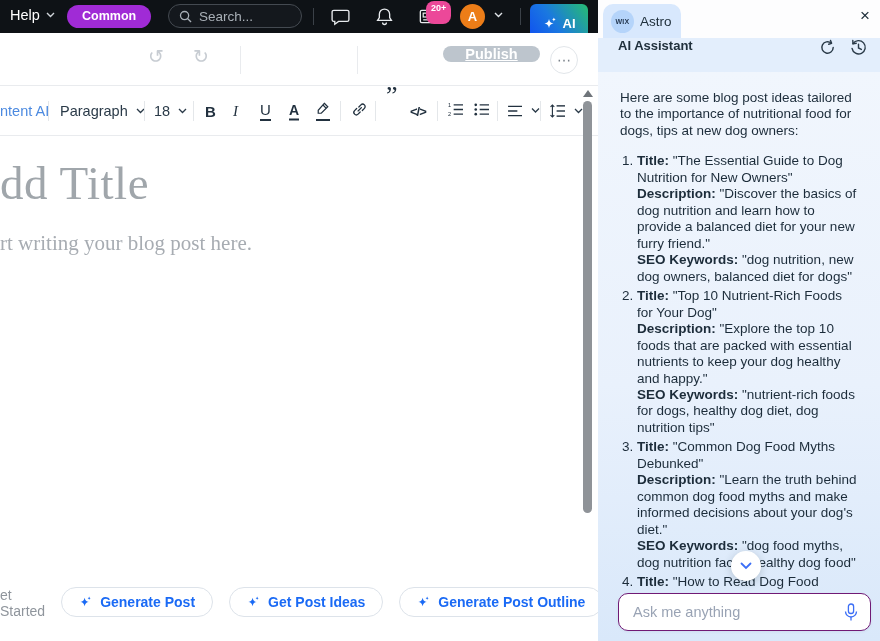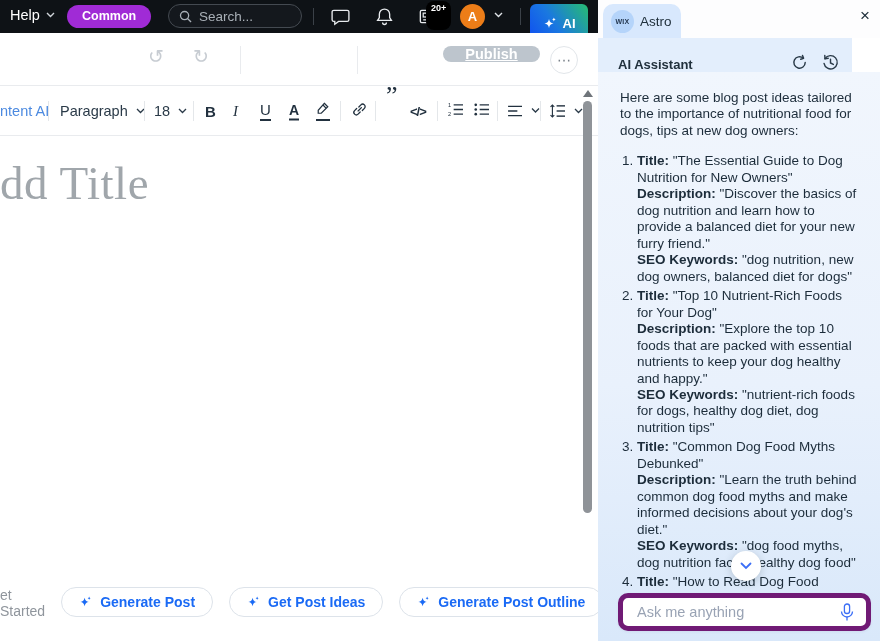--- a/index.html
+++ b/index.html
@@ -11,21 +11,21 @@
   .editor { position:absolute; left:0; top:0; width:598px; height:641px; background:#fff; overflow:hidden; }
 
   
   .topbar { position:absolute; left:0; top:0; width:598px; height:33px; background:#0e1216; }
   .topbar .help { position:absolute; left:10px; top:7px; color:#fff; font-size:14.5px; display:flex; align-items:center; gap:6px; cursor:pointer; }
   .chev { display:inline-block; }
   .upgrade { position:absolute; left:67px; top:5px; height:23px; border-radius:12px; background:#a02bd6; color:#fff; font-size:12.5px; font-weight:bold; border:none; padding:0 15px; line-height:23px; cursor:pointer; }
   .searchbox { position:absolute; left:168px; top:4px; width:134px; height:24px; border:1px solid #444a51; border-radius:13px; background:#14181d; display:flex; align-items:center; padding:0 10px; gap:7px; color:#a9b0b7; font-size:13.5px; }
   .tb-divider { position:absolute; top:8px; width:1px; height:17px; background:#3b4148; }
   .tb-ico { position:absolute; top:6px; width:21px; height:21px; color:#e8ebee; }
-  .badge { position:absolute; left:426px; top:1px; height:29px; border-radius:8px; background:#000000; color:#fff; font-size:9px; font-weight:bold; line-height:15px; padding:0 5px; }
+  .badge { position:absolute; left:426px; top:1px; height:23px; border-radius:8px; background:#ec4899; color:#fff; font-size:9px; font-weight:bold; line-height:15px; padding:0 5px; }
   .avatar { position:absolute; left:460px; top:4px; width:25px; height:25px; border-radius:50%; background:#ec7d18; color:#fff; font-size:13px; font-weight:bold; display:flex; align-items:center; justify-content:center; cursor:pointer; }
   .av-chev { position:absolute; left:494px; top:12px; color:#dfe3e7; }
   .ai-btn { position:absolute; left:530px; top:4px; width:58px; height:39px; border:none; border-radius:6px; background:linear-gradient(55deg,#0f4df2 0%,#1a78e0 45%,#27bd71 100%); color:#fff; font-size:13px; font-weight:bold; display:flex; align-items:center; justify-content:center; gap:5px; cursor:pointer; }
 
   
   .chrome { position:absolute; left:0; top:33px; width:598px; height:53px; background:#fff; border-bottom:1px solid #e9ebee; }
   .chrome .histbtn { position:absolute; top:12px; font-size:19px; color:#c7ccd2; cursor:pointer; }
   .chrome .vdiv { position:absolute; top:13px; width:1px; height:28px; background:#e9ebee; }
   .chrome .txtbtn { position:absolute; top:17px; font-size:14.5px; color:#ec4899; cursor:pointer;margin-top:44px; }
   .publish { position:absolute; left:443px; top:13px; width:97px; height:16px; border:none; border-radius:14px; background:#bdc5cd; color:#fff; font-size:14.5px; font-weight:bold; cursor:pointer;text-decoration:underline; }
@@ -56,33 +56,33 @@
   .gs-label { color:#8f959c; font-size:14px; }
   .pillbtn { height:30px; border-radius:18px; border:1px solid #dde3ea; background:#fff; color:#1a6af5; font-size:14px; font-weight:bold; display:flex; align-items:center; gap:7px; padding:0 17px; cursor:pointer; white-space:nowrap; }
 
   
   .panel { position:absolute; left:598px; top:0; width:282px; height:641px; background:#fff;padding-left:24px; }
   .tabstrip { position:absolute; left:0; top:0; width:282px; height:38px; background:#fdfdfe; }
   .tab { position:absolute; left:5px; top:4px; width:78px; height:34px; background:#d8e8fd; border-radius:10px 10px 0 0; display:flex; align-items:center; gap:6px; padding:0 8px; cursor:pointer; }
   .wixdot { width:23px; height:23px; border-radius:50%; background:#b5d4fa; color:#253850; font-size:7px; font-weight:bold; display:flex; align-items:center; justify-content:center; letter-spacing:.3px; }
   .tab-label { font-size:13.5px; color:#20303c; }
   .panel-close { position:absolute; right:10px; top:6px; font-size:17px; color:#20303c; cursor:pointer; line-height:20px; }
-  .panel-head { position:absolute; left:0; top:38px; width:254px; height:34px; background:#e3eefc; display:flex; align-items:flex-end; padding:0 12px 0 20px; }
+  .panel-head { position:absolute; left:0; top:38px; width:282px; height:34px; background:#e3eefc; display:flex; align-items:flex-start; padding:0 12px 0 20px; }
   .panel-head .ph-title { font-size:13px; font-weight:bold; color:#20303c; flex:1; }
   .ph-ico { width:19px; height:19px; color:#2a3a48; margin-left:12px; cursor:pointer; }
 
   .panel-content { position:absolute; left:0; top:72px; width:282px; height:569px; overflow:hidden; background:linear-gradient(180deg,#f1f6fd 0%,#e9f1fc 55%,#d9e8fa 100%); padding:18px 20px 0 22px; color:#1c2c3a; font-size:13.5px; line-height:1.22; }
   .panel-content .intro { margin-bottom:14px; }
   .ideas { margin:0; padding-left:17px; }
   .ideas li { margin-bottom:3px; }
   .ideas b { font-weight:bold; }
 
   .scrolldown { position:absolute; left:133px; top:551px; width:30px; height:30px; border-radius:50%; background:#fff; box-shadow:0 2px 8px rgba(32,48,60,.22); border:none; display:flex; align-items:center; justify-content:center; cursor:pointer; }
 
-  .ask-wrap { position:absolute; left:20px; right:9px; bottom:10px; height:38px; background:#fff; border:5px solid #701a75; border-radius:10px; box-shadow:0 1px 3px rgba(32,48,60,.06); display:flex; align-items:center; padding:0 12px 0 14px;justify-content:flex-end; }
+  .ask-wrap { position:absolute; left:20px; right:9px; bottom:10px; height:38px; background:#fff; border:1px solid #701a75; border-radius:10px; box-shadow:0 1px 3px rgba(32,48,60,.06); display:flex; align-items:center; padding:0 12px 0 14px;justify-content:flex-end; }
   .ask-input { flex:1; border:none; outline:none; font-size:14.5px; color:#20303c; font-family:"Liberation Sans", sans-serif; background:transparent; }
   .ask-input::placeholder { color:#99a3b4; }
 </style>
 </head>
 <body>
 
 <div class="screen">
 
   <div class="editor">
 
@@ -211,20 +211,21 @@
             <path d="M2.5 1 L2.5 14 M0.5 3 L2.5 1 L4.5 3 M0.5 12 L2.5 14 L4.5 12" fill="none" stroke="#22313f" stroke-width="1.2"></path>
           </svg>
         <svg width="9" height="6" viewBox="0 0 9 6">
             <polyline points="1,1 4.5,4.5 8,1" fill="none" stroke="#2a3a48" stroke-width="1.3"></polyline>
           </svg>
       </span>
     </div>
 
     <div class="canvas">
       <div class="title-ph">dd Title</div>
+      <div class="body-ph">rt writing your blog post here.</div>
     </div>
 
     <div class="sb-up"></div>
     <div class="sb-thumb"></div>
 
     <div class="suggestbar">
       <span class="gs-label">et Started</span>
       <button class="pillbtn">
         <svg width="14" height="14" viewBox="0 0 20 20">
             <path d="M8 4 C8.8 8 10.5 9.7 14 10 C10.5 10.3 8.8 12 8 16 C7.2 12 5.5 10.3 2 10 C5.5 9.7 7.2 8 8 4 Z" fill="#1a6af5"></path>

